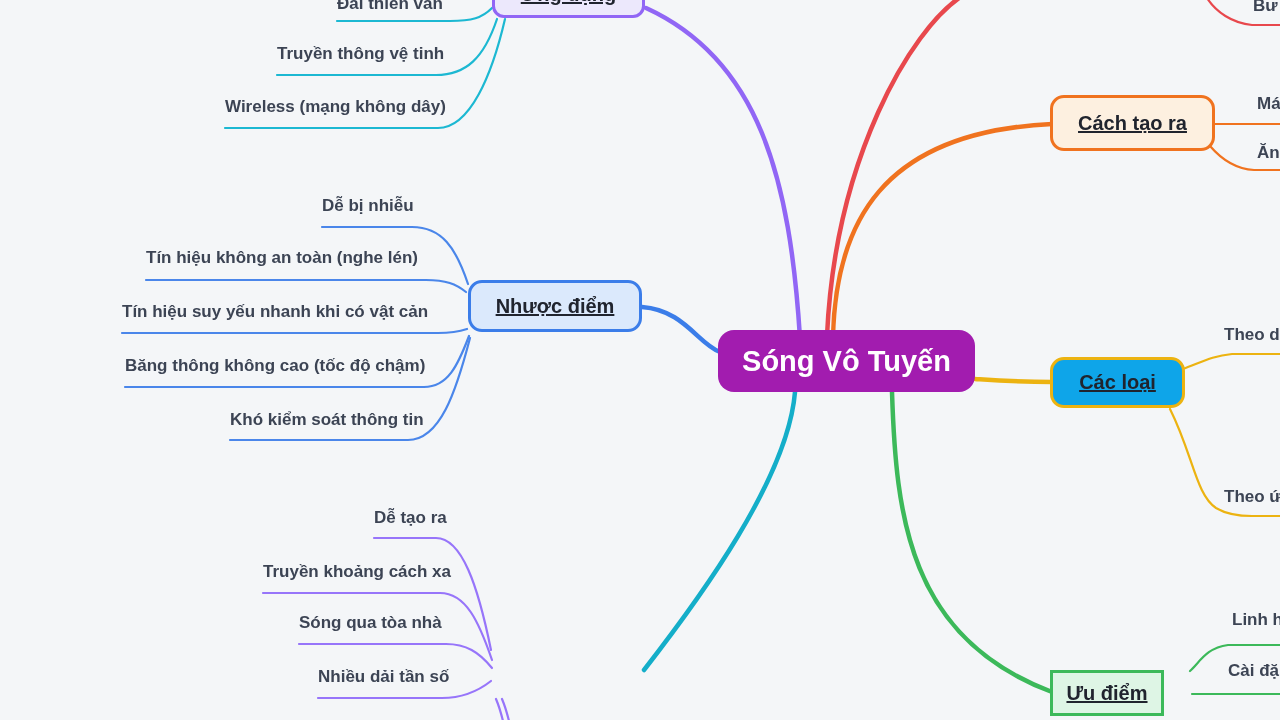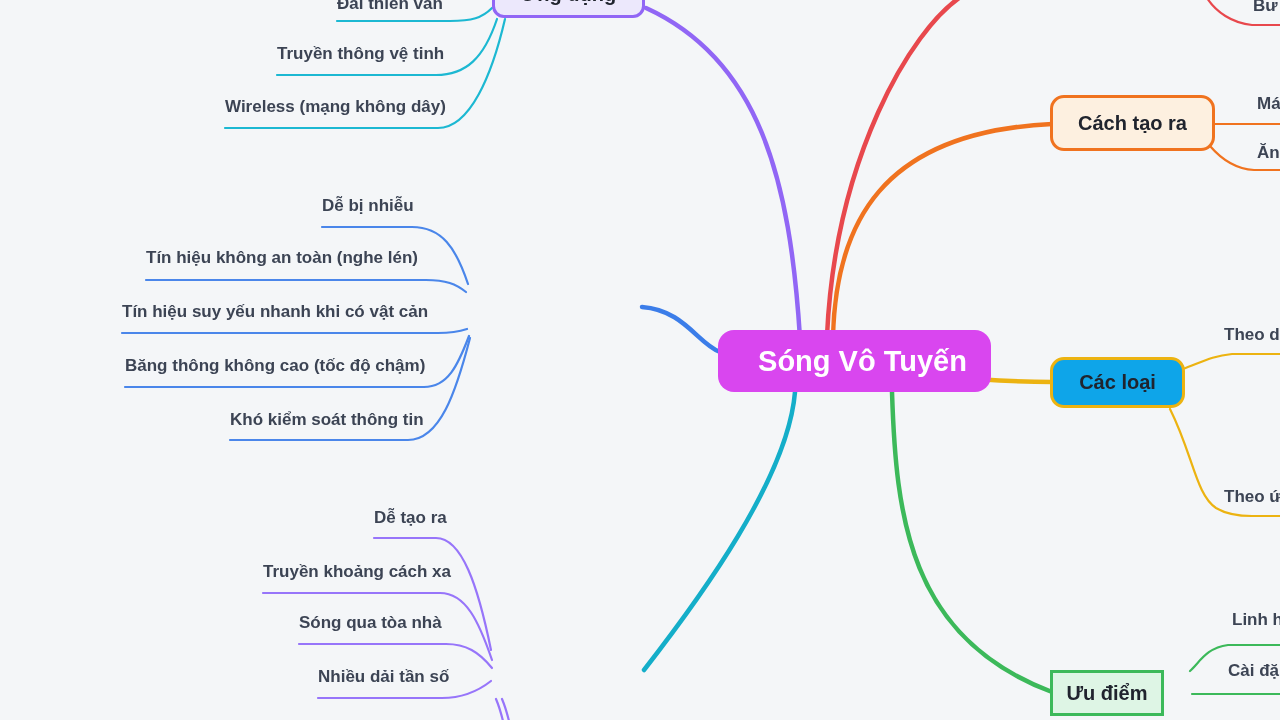--- a/index.html
+++ b/index.html
@@ -5,26 +5,26 @@
   html,body{margin:0;padding:0;}
   #stage{
     position:relative;width:1280px;height:720px;overflow:hidden;
     background:#f4f6f8;
     font-family:"Liberation Sans","DejaVu Sans",sans-serif;
   }
   #wires{position:absolute;left:0;top:0;width:1280px;height:720px;}
   .node{
     position:absolute;display:flex;align-items:center;justify-content:center;
     border-radius:14px;border:3px solid transparent;box-sizing:border-box;
-    font-weight:700;font-size:20px;color:#20242e;cursor:pointer;
+    font-weight:700;font-size:20px;color:#20242e;cursor:pointer;text-decoration:underline;
   }
   .root-node{
     position:absolute;left:718px;top:330px;width:257px;height:62px;
-    background:#d946ef;border-radius:16px;display:flex;align-items:center;justify-content:center;
-    font-weight:700;font-size:29px;color:#ffffff;cursor:pointer;padding-left:16px;
+    background:#a21caf;border-radius:16px;display:flex;align-items:center;justify-content:center;
+    font-weight:700;font-size:29px;color:#ffffff;cursor:pointer;
   }
   .topic{
     position:absolute;font-weight:600;font-size:17px;color:#3c4454;
     white-space:nowrap;cursor:pointer;line-height:20px;
   }
   .n-ungdung   {left:492px;top:-30px;width:153px;height:48px;border-color:#9166f5;background:#ece8fc;border-radius:12px;}
   .n-nhuocdiem {left:468px;top:280px;width:174px;height:52px;border-color:#3b7de9;background:#dbe9fc;}
   .n-dacdiem   {left:492px;top:646px;width:150px;height:51px;border-color:#17b4cf;background:#d6f6fa;}
   .n-cachtaora {left:1050px;top:95px;width:165px;height:56px;border-color:#f0731f;background:#fdf0e0;}
   .n-cacloai   {left:1050px;top:357px;width:135px;height:51px;border-color:#ecb311;background:#0ea5e9;}
@@ -70,20 +70,23 @@
 
     <path d="M 1190,671 C 1200,662 1206,648 1228,645 H 1281" stroke="#3cb95a" stroke-width="2.2" stroke-linecap="round"></path>
     <path d="M 1192,694 H 1281" stroke="#3cb95a" stroke-width="2.2" stroke-linecap="round"></path>
 
     <path d="M 1207,-2 C 1216,12 1232,23 1252,25 H 1281" stroke="#e8484d" stroke-width="2.2" stroke-linecap="round"></path>
   </svg>
 
   <div class="node n-ungdung">
       <span>Ứng dụng</span>
     </div>
+  <div class="node n-nhuocdiem">
+      <span>Nhược điểm</span>
+    </div>
   <div class="node n-cachtaora">
       <span>Cách tạo ra</span>
     </div>
   <div class="node n-cacloai">
       <span>Các loại</span>
     </div>
   <div class="node n-uudiem">
       <span>Ưu điểm</span>
     </div>
 

